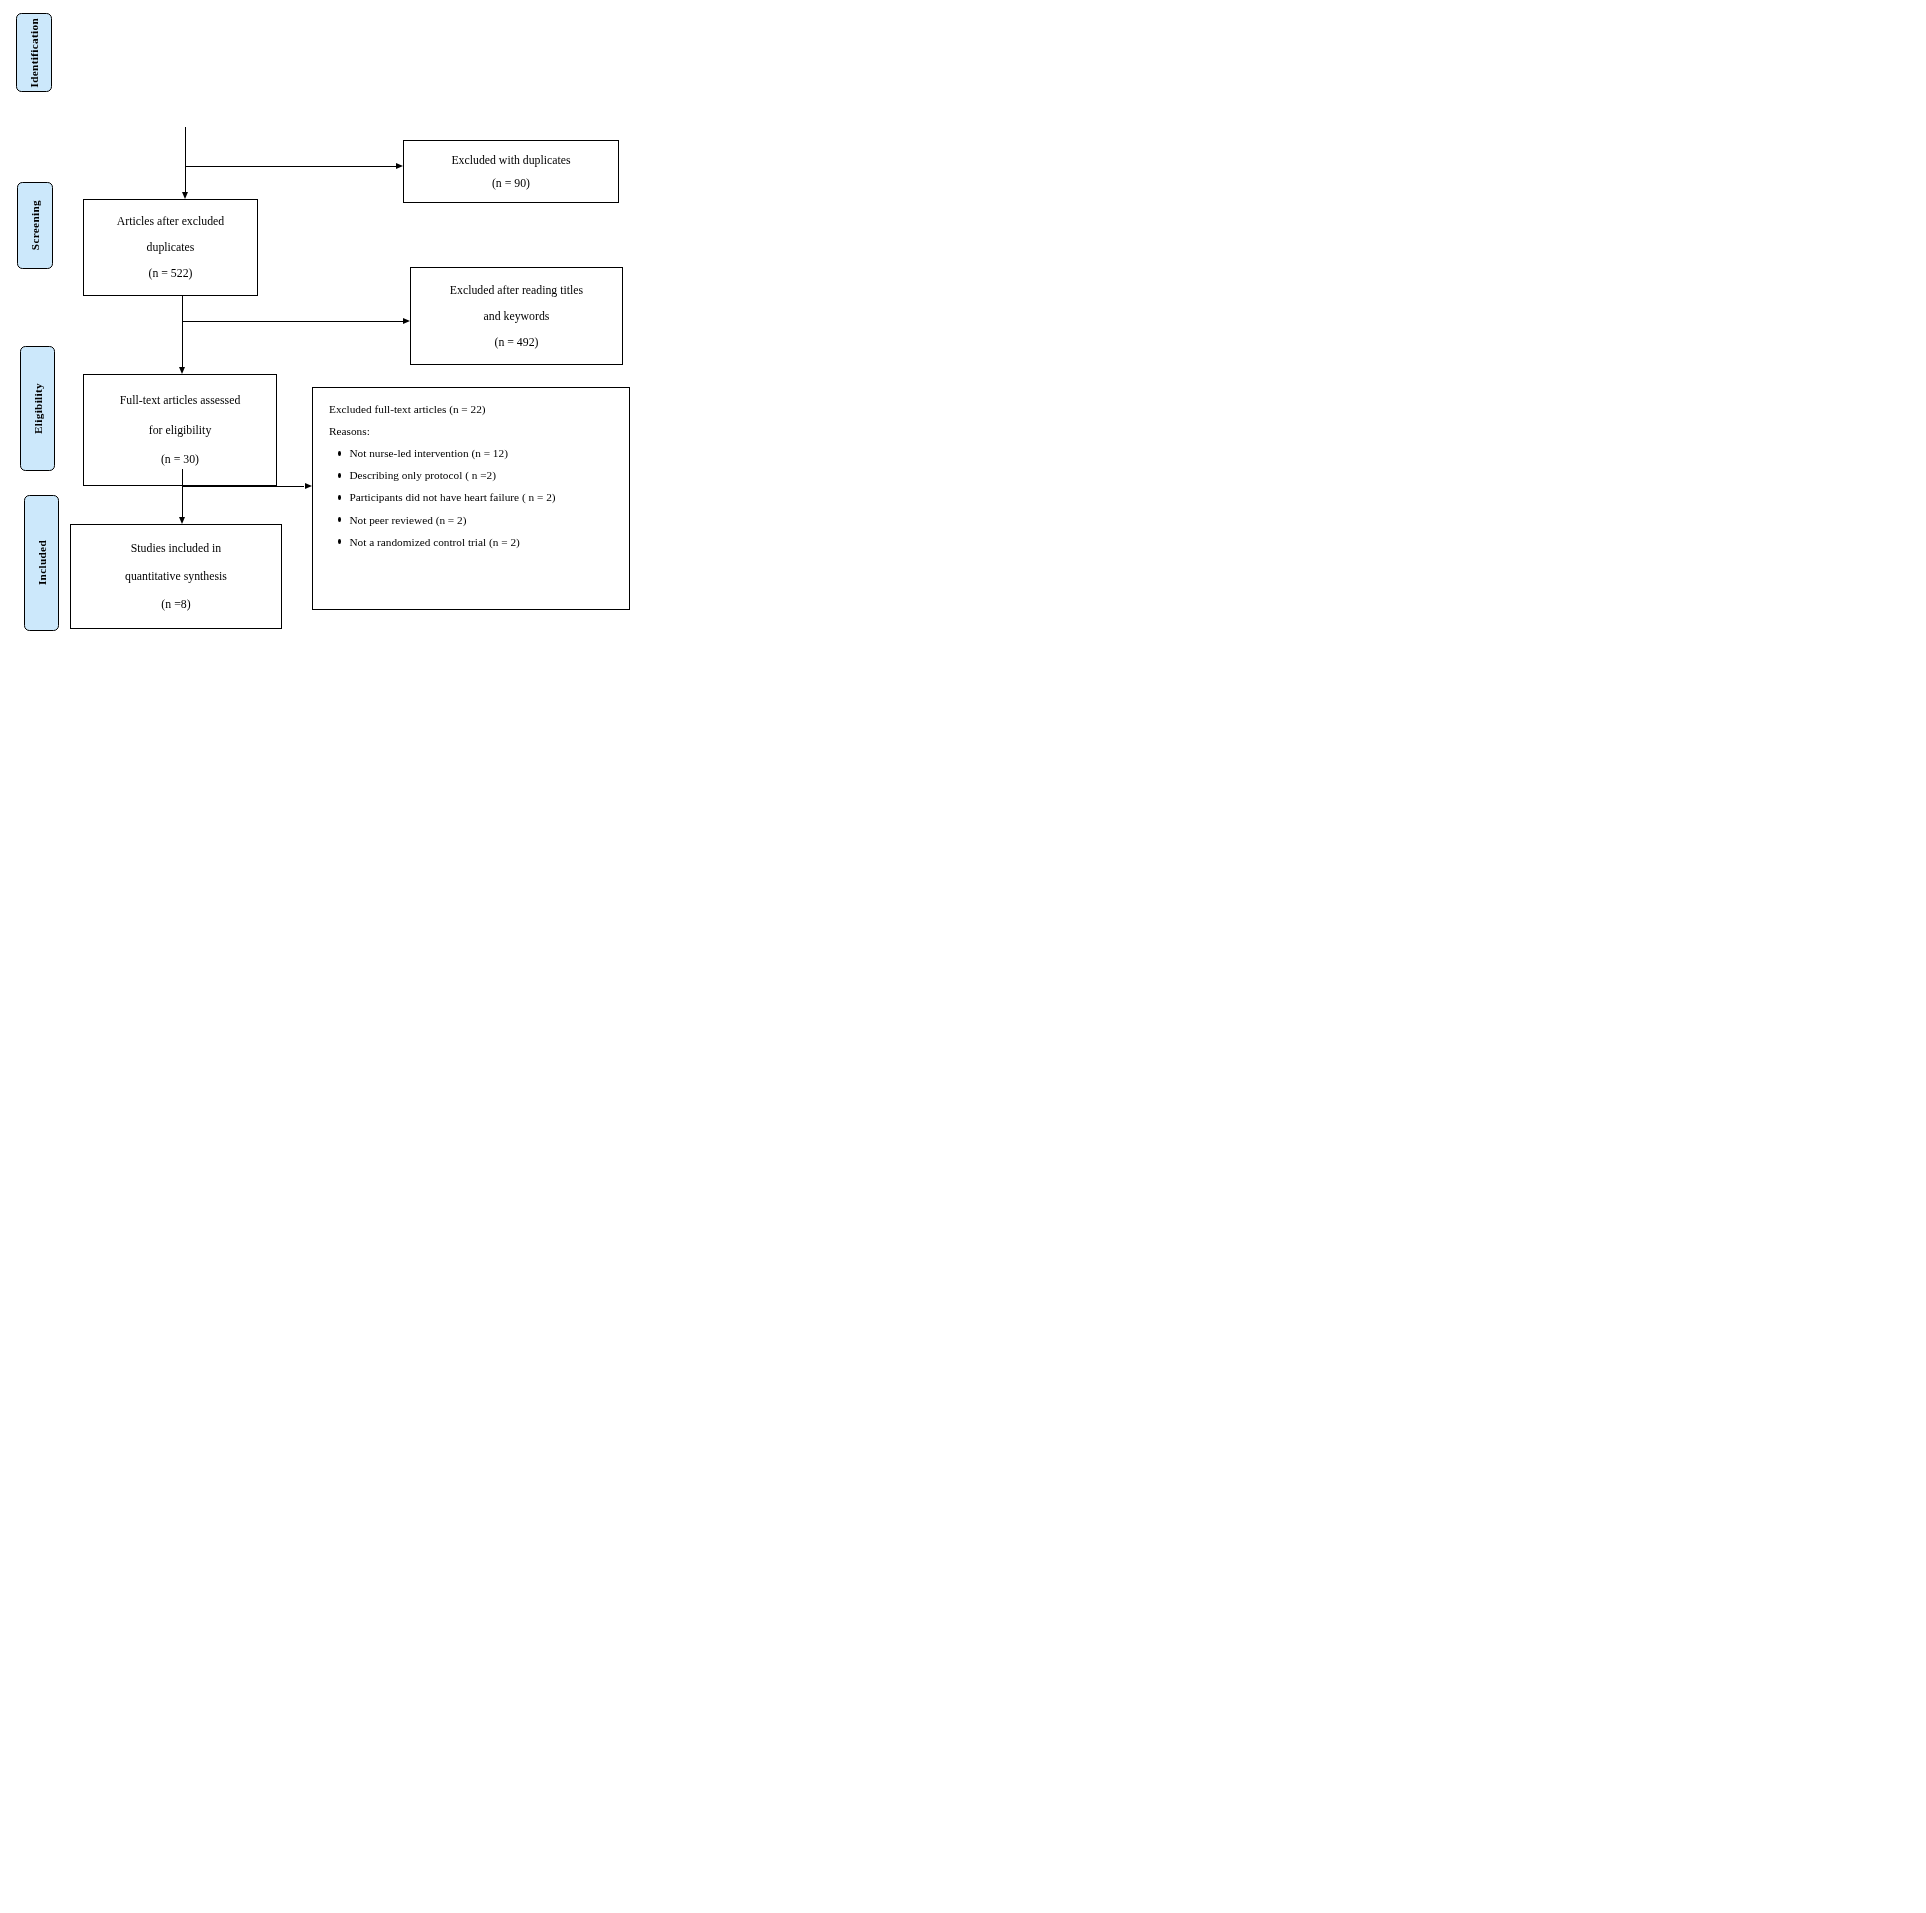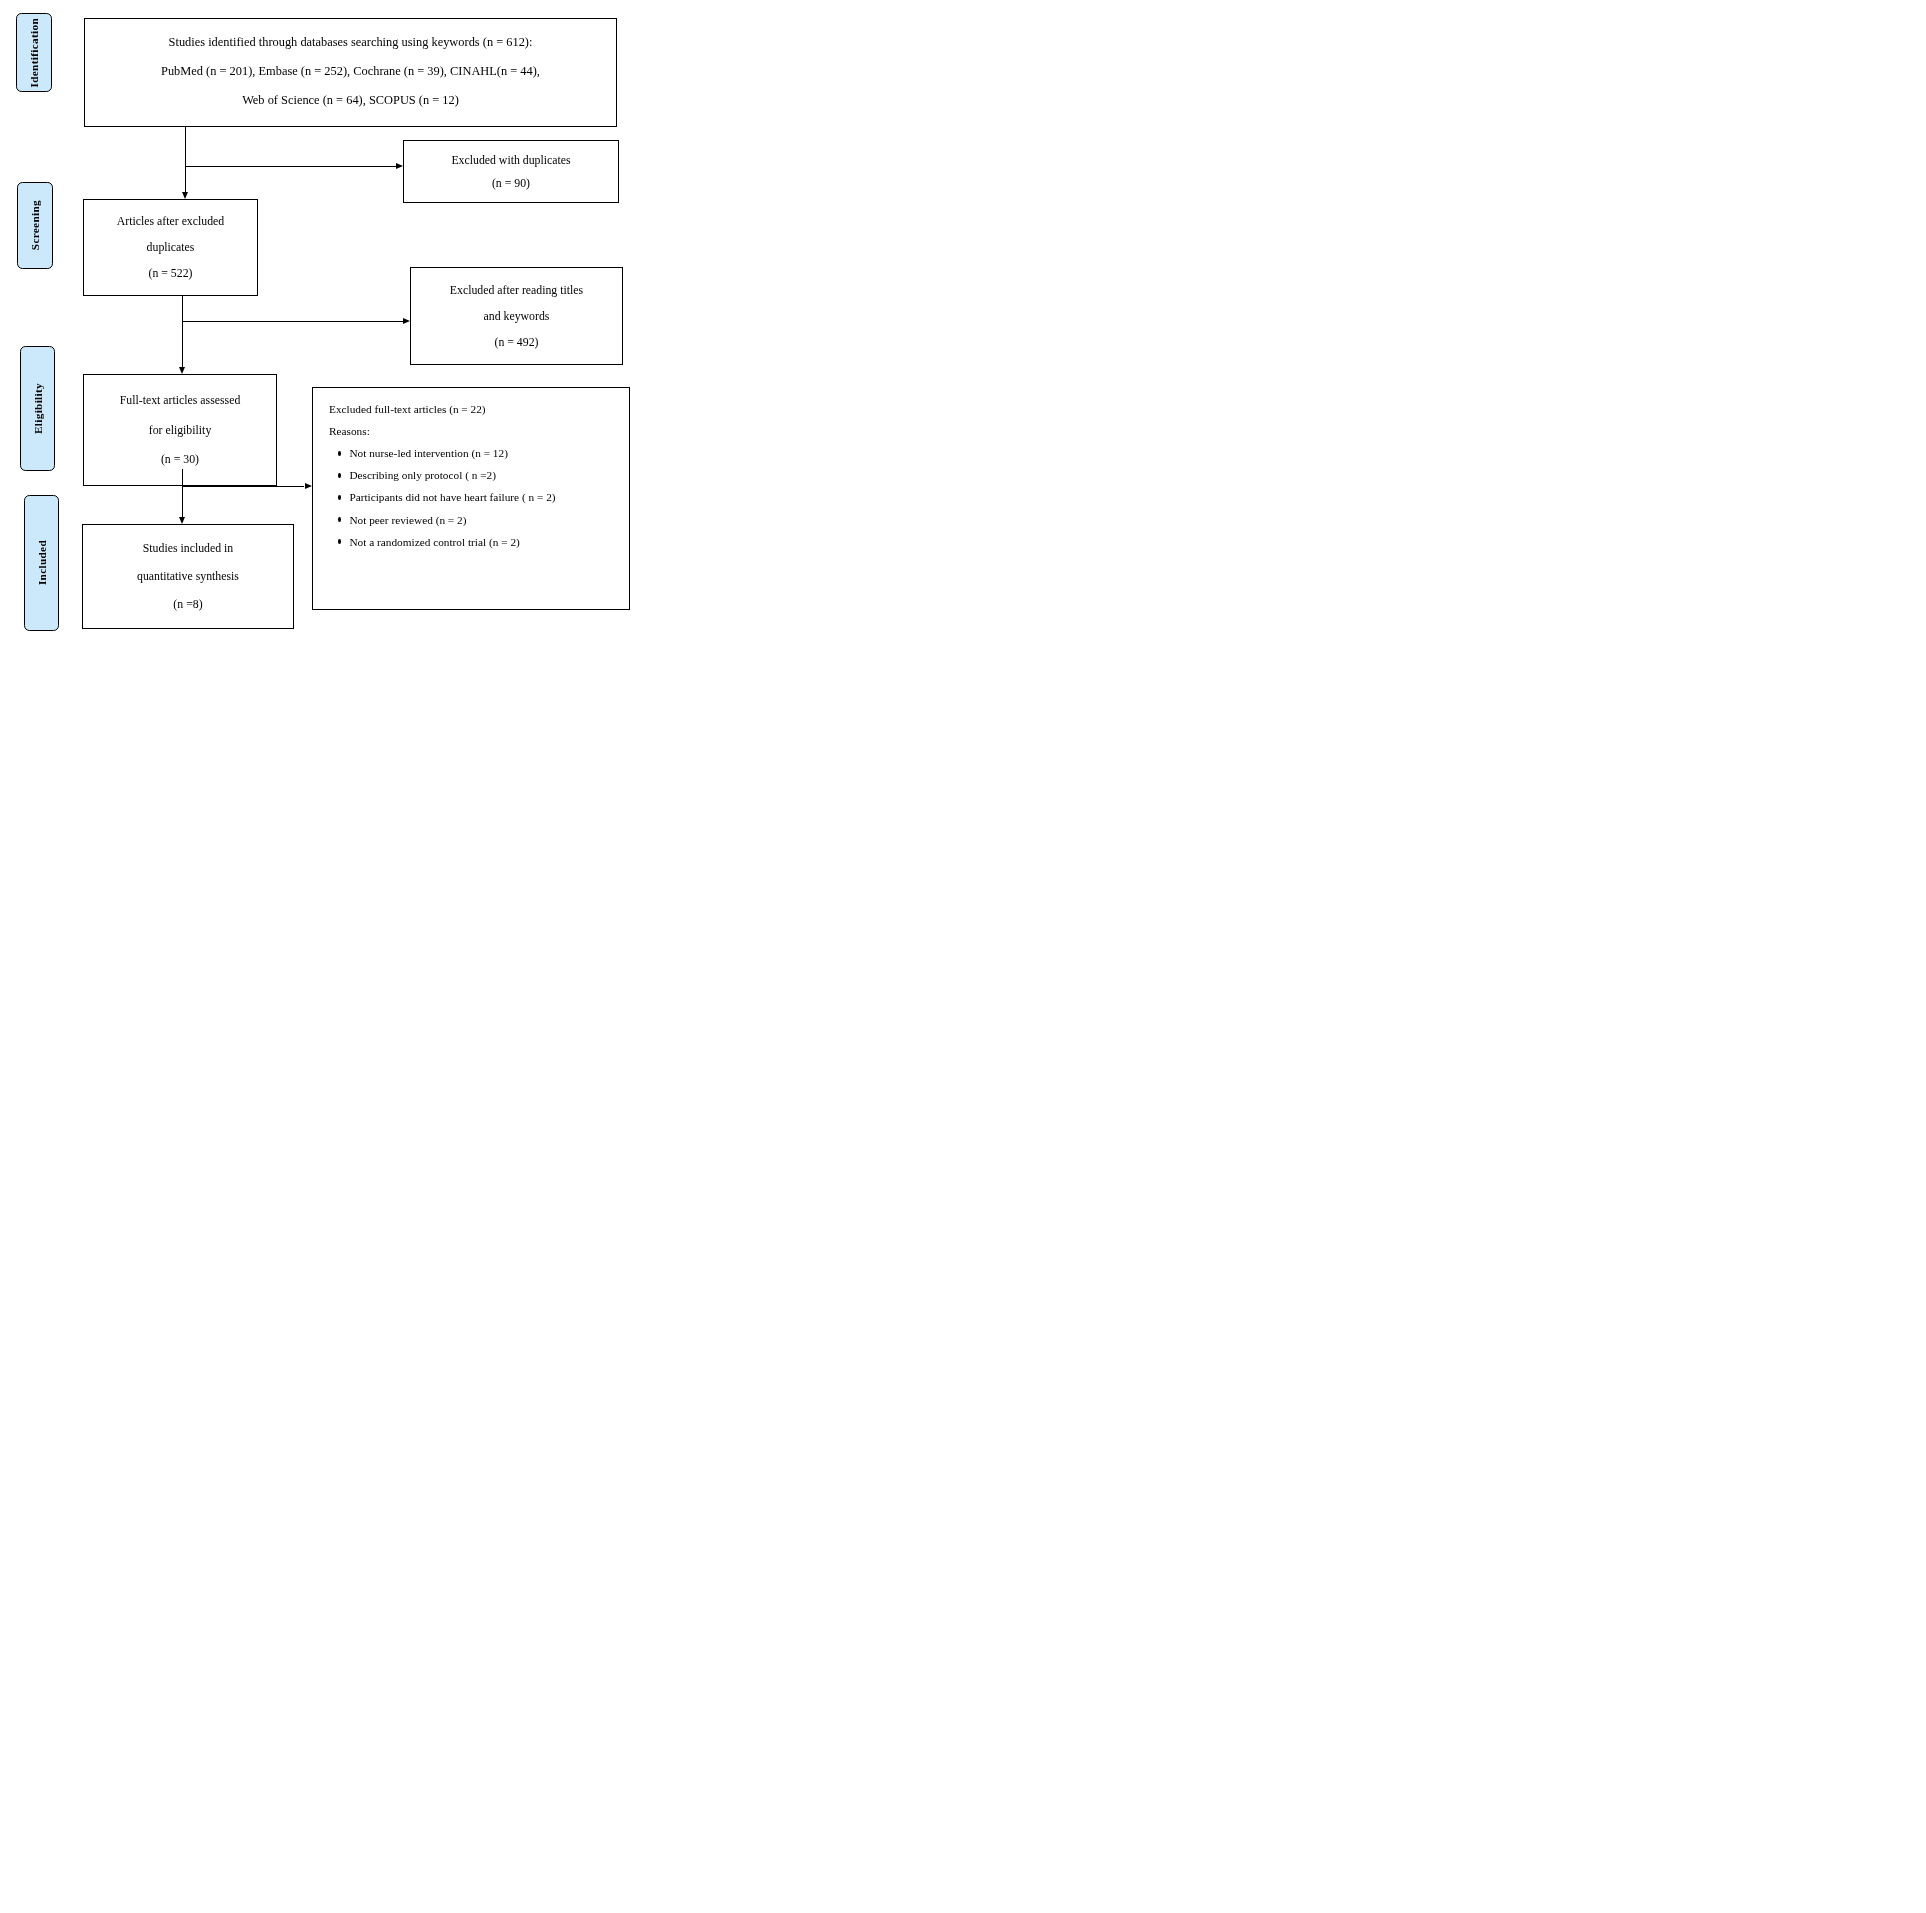--- a/index.html
+++ b/index.html
@@ -103,25 +103,20 @@
   <div class="stage" style="left: 17px; top: 182px; width: 34px; height: 85px; background: rgb(204, 232, 251);">
     <span class="vtext">Screening</span>
   </div>
   <div class="stage" style="left: 20px; top: 346px; width: 33px; height: 123px; background: rgb(204, 232, 251);">
     <span class="vtext">Eligibility</span>
   </div>
   <div class="stage" style="left: 24px; top: 495px; width: 33px; height: 134px; background: rgb(204, 232, 251);">
     <span class="vtext">Included</span>
   </div>
 
-  <div class="node wide" style="left:84px; top:17.7px; width:533px; height:109px;">
-    <div>Studies identified through databases searching using keywords (n = 612):</div>
-    <div>PubMed (n = 201), Embase (n = 252), Cochrane (n = 39), CINAHL(n = 44),</div>
-    <div>Web of Science (n = 64), SCOPUS (n = 12)</div>
-  </div>
 
   <div class="node" style="left:403px; top:140px; width:216px; height:63px;">
     <div>Excluded with duplicates</div>
     <div>(n = 90)</div>
   </div>
 
   <div class="node" style="left:83px; top:199px; width:175px; height:97px;">
     <div>Articles after excluded</div>
     <div>duplicates</div>
     <div>(n = 522)</div>
@@ -157,21 +152,21 @@
     <div class="bullet-row">
       <span class="bullet-dot"></span>
       <span>Not peer reviewed (n = 2)</span>
     </div>
     <div class="bullet-row">
       <span class="bullet-dot"></span>
       <span>Not a randomized control trial (n = 2)</span>
     </div>
   </div>
 
-  <div class="node" style="left:82px; top:524px; width:212px; height:105px;">
+  <div class="node" style="left:70px; top:524px; width:212px; height:105px;">
     <div>Studies included in</div>
     <div>quantitative synthesis</div>
     <div>(n =8)</div>
   </div>
 
   <div class="line" style="left:185px; top:127px; width:1.1px; height:66px;"></div>
   <div class="head-down" style="left:182px; top:192px;"></div>
 
   <div class="line" style="left:185px; top:166px; width:211px; height:1.1px;"></div>
   <div class="head-right" style="left:396px; top:163px;"></div>

